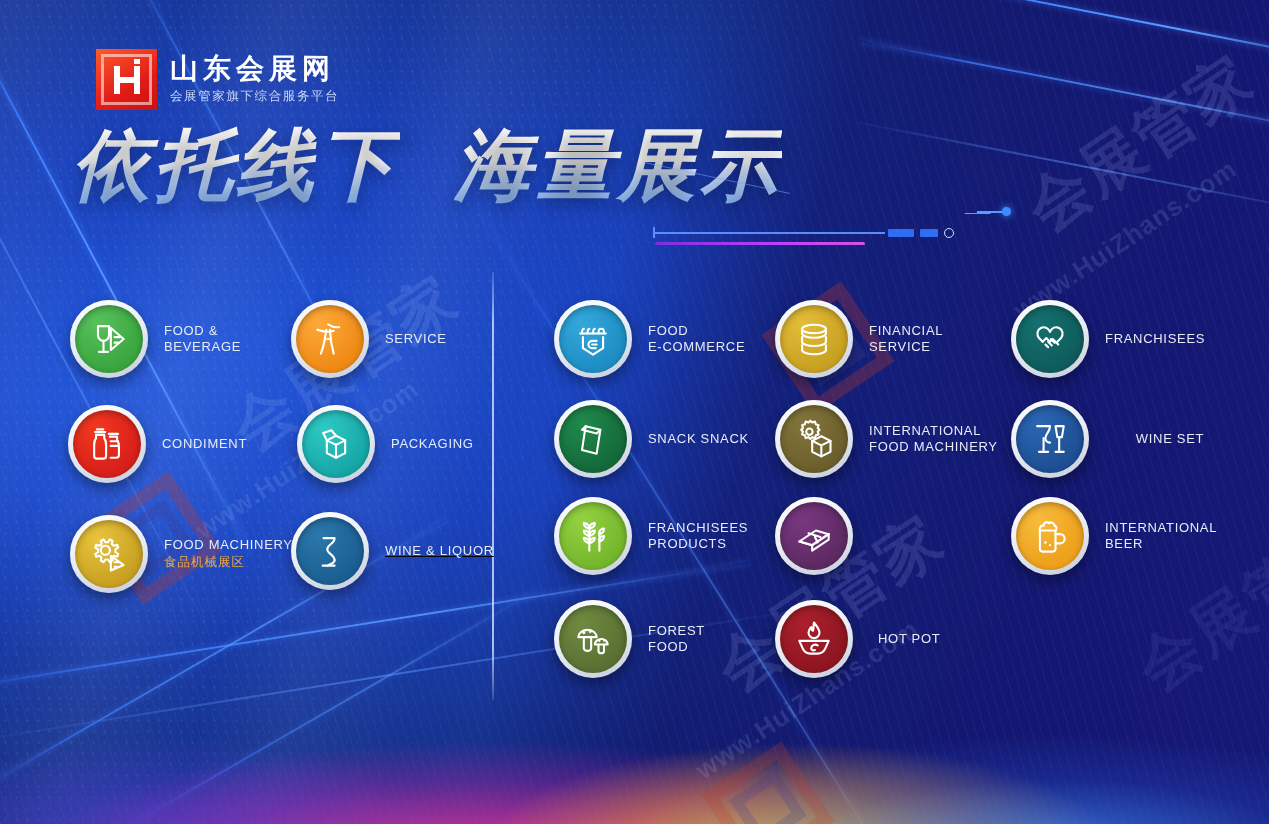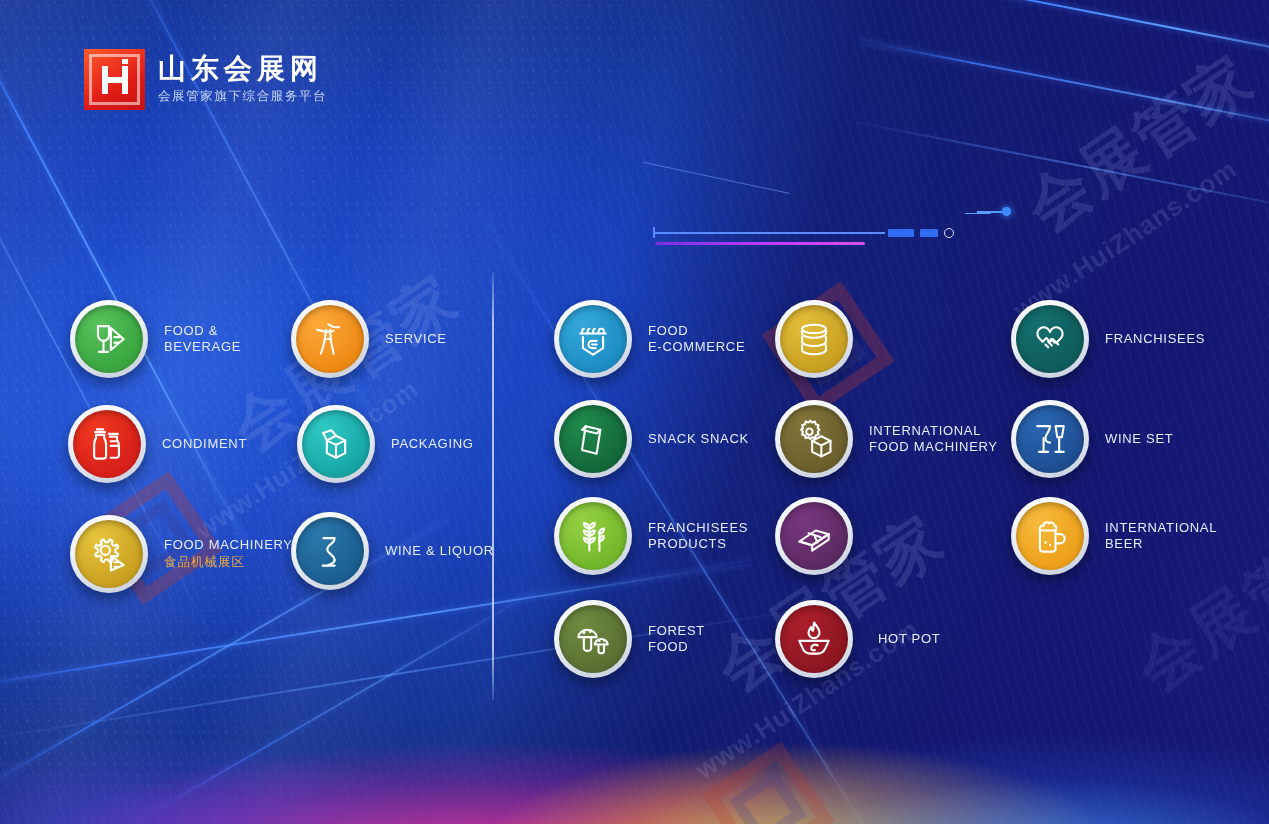--- a/index.html
+++ b/index.html
@@ -52,21 +52,21 @@
   
   .wm { position:absolute; color:rgba(183,198,255,.14); font-weight:700; white-space:nowrap; pointer-events:none;
         transform-origin:0 0; letter-spacing:2px; }
   .wm-cn { font-size:62px; }
   .wm-url { font-size:26px; letter-spacing:1px; }
   .wm-logo { position:absolute; pointer-events:none; opacity:.30; }
   .wm-logo .o { width:96px; height:96px; border:13px solid #c0392b; }
   .wm-logo .i { position:absolute; left:20px; top:20px; width:56px; height:56px; border:11px solid #3b3f96; }
 
   
-  #logo { position:absolute; left:84px; top:49px; display:flex; align-items:center; gap:13px; }
+  #logo { position:absolute; left:96px; top:49px; display:flex; align-items:center; gap:13px; }
   .logo-mark { position:relative; width:61px; height:61px; background:linear-gradient(150deg,#ff5a2c,#e01b17 62%,#c7120f);
                display:flex; align-items:center; justify-content:center; }
   .logo-mark .frame { position:absolute; left:5px; top:5px; right:5px; bottom:5px; border:3px solid rgba(255,255,255,.55); }
   .logo-mark .h { position:relative; width:26px; height:28px; }
   .logo-mark .h .bar { position:absolute; background:#fff; }
   .logo-mark .h .l { left:0; top:0; width:6px; height:28px; }
   .logo-mark .h .r { left:20px; top:0; width:6px; height:28px; }
   .logo-mark .h .m { left:0; top:11px; width:26px; height:6px; }
   .logo-mark .h .dot { left:20px; top:-7px; width:6px; height:5px; }
   .logo-text .cn { font-size:28px; font-weight:700; color:#fff; letter-spacing:5px; line-height:1.05; font-family:"DejaVu Sans", sans-serif; }
@@ -173,20 +173,24 @@
           <i class="bar m"></i>
           <i class="bar dot"></i>
         </div>
     </div>
     <div class="logo-text">
       <div class="cn">山东会展网</div>
       <div class="sub">会展管家旗下综合服务平台</div>
     </div>
   </div>
 
+  <div id="headline">
+    <span class="seg">依托线下</span>
+    <span class="seg">海量展示</span>
+  </div>
 
   <div id="techline">
     <div class="thinup"></div>
     <div class="hl-end"></div>
       <div class="hline"></div>
     <div class="dash1"></div>
       <div class="dash2"></div>
     <div class="node"></div>
       <div class="diag"></div>
       <div class="toprow"></div>
@@ -281,21 +285,21 @@
       <div class="cell" style="left: 291px; top: 512px;">
         <div class="badge">
           <div class="disc" style="background: radial-gradient(circle at 34% 28%, rgb(42, 119, 171), rgb(27, 95, 146) 70%, rgb(27, 95, 146));">
             <svg viewBox="0 0 48 48">
               <path fill="none" stroke="#fff" stroke-width="2.1" stroke-linecap="round" stroke-linejoin="round" d="M17 10h12c0 6-8 7-8 12s8 6 8 12"></path>
               <path fill="none" stroke="#fff" stroke-width="2.1" stroke-linecap="round" stroke-linejoin="round" d="M29 34c0 4-6 4-8 6"></path>
               <path fill="none" stroke="#fff" stroke-width="2.1" stroke-linecap="round" stroke-linejoin="round" d="M16 40h13"></path>
             </svg>
           </div>
         </div>
-        <div class="labels" style="width: 110px;">
+        <div class="labels" style="width: 110px; text-decoration: underline;">
           <div class="t">WINE &amp; LIQUOR</div>
         </div>
       </div>
       <div class="cell" style="left: 554px; top: 300px;">
         <div class="badge">
           <div class="disc" style="background: radial-gradient(circle at 34% 28%, rgb(51, 167, 218), rgb(29, 142, 196) 70%, rgb(29, 142, 196));">
             <svg viewBox="0 0 48 48">
               <path fill="none" stroke="#fff" stroke-width="2.1" stroke-linecap="round" stroke-linejoin="round" d="M10 18h28"></path>
               <path fill="none" stroke="#fff" stroke-width="2.1" stroke-linecap="round" stroke-linejoin="round" d="M12 18c0-4 1-5 2-5M18 18c0-4 1-5 2-5M24 18c0-4 1-5 2-5M30 18c0-4 1-5 2-5M36 18c0-4-1-5-2-5"></path>
               <path fill="none" stroke="#fff" stroke-width="2.1" stroke-linecap="round" stroke-linejoin="round" d="M13 22v12l11 7 11-7V22"></path>
@@ -364,20 +368,24 @@
         <div class="badge">
           <div class="disc" style="background: radial-gradient(circle at 34% 28%, rgb(227, 188, 56), rgb(201, 161, 34) 70%, rgb(201, 161, 34));">
             <svg viewBox="0 0 48 48">
               <ellipse fill="none" stroke="#fff" stroke-width="2.1" stroke-linecap="round" stroke-linejoin="round" cx="24" cy="13" rx="13" ry="4.6"></ellipse>
               <path fill="none" stroke="#fff" stroke-width="2.1" stroke-linecap="round" stroke-linejoin="round" d="M11 13v5c0 2.5 6 4.6 13 4.6s13-2.1 13-4.6v-5"></path>
               <path fill="none" stroke="#fff" stroke-width="2.1" stroke-linecap="round" stroke-linejoin="round" d="M11 22v5c0 2.5 6 4.6 13 4.6s13-2.1 13-4.6v-5"></path>
               <path fill="none" stroke="#fff" stroke-width="2.1" stroke-linecap="round" stroke-linejoin="round" d="M11 31v5c0 2.5 6 4.6 13 4.6s13-2.1 13-4.6v-5"></path>
             </svg>
           </div>
         </div>
+        <div class="labels" style="width: 140px;">
+          <div class="t">FINANCIAL
+SERVICE</div>
+        </div>
       </div>
       <div class="cell" style="left: 775px; top: 400px;">
         <div class="badge">
           <div class="disc" style="background: radial-gradient(circle at 34% 28%, rgb(130, 116, 58), rgb(107, 95, 44) 70%, rgb(107, 95, 44));">
             <svg viewBox="0 0 48 48">
               <path fill="none" stroke="#fff" stroke-width="2.1" stroke-linecap="round" stroke-linejoin="round" d="M10 14l2 2-1 3 3 1 1 3 3-1 2 2 2-2 3 1 1-3 3-1-1-3 2-2-2-2 1-3-3-1-1-3-3 1-2-2-2 2-3-1-1 3-3 1 1 3z"></path>
               <circle fill="none" stroke="#fff" stroke-width="2.1" stroke-linecap="round" stroke-linejoin="round" cx="19" cy="16" r="3.5"></circle>
               <path fill="none" stroke="#fff" stroke-width="2.1" stroke-linecap="round" stroke-linejoin="round" d="M22 26l10-5 10 5v12l-10 5-10-5z"></path>
               <path fill="none" stroke="#fff" stroke-width="2.1" stroke-linecap="round" stroke-linejoin="round" d="M22 26l10 5 10-5M32 31v12"></path>
             </svg>
@@ -435,21 +443,21 @@
             <svg viewBox="0 0 48 48">
               <path fill="none" stroke="#fff" stroke-width="2.1" stroke-linecap="round" stroke-linejoin="round" d="M10 10h14c0 7-5 8-5 13s5 5 5 5"></path>
               <path fill="none" stroke="#fff" stroke-width="2.1" stroke-linecap="round" stroke-linejoin="round" d="M17 23v15"></path>
               <path fill="none" stroke="#fff" stroke-width="2.1" stroke-linecap="round" stroke-linejoin="round" d="M12 38h10"></path>
               <path fill="none" stroke="#fff" stroke-width="2.1" stroke-linecap="round" stroke-linejoin="round" d="M30 10h9l-2 12h-5z"></path>
               <path fill="none" stroke="#fff" stroke-width="2.1" stroke-linecap="round" stroke-linejoin="round" d="M34 22v16"></path>
               <path fill="none" stroke="#fff" stroke-width="2.1" stroke-linecap="round" stroke-linejoin="round" d="M30 38h9"></path>
             </svg>
           </div>
         </div>
-        <div class="labels" style="width: 130px;">
+        <div class="labels" style="width: 130px; text-align: center;">
           <div class="t">WINE SET</div>
         </div>
       </div>
       <div class="cell" style="left: 1011px; top: 497px;">
         <div class="badge">
           <div class="disc" style="background: radial-gradient(circle at 34% 28%, rgb(247, 187, 60), rgb(237, 160, 27) 70%, rgb(237, 160, 27));">
             <svg viewBox="0 0 48 48">
               <path fill="none" stroke="#fff" stroke-width="2.1" stroke-linecap="round" stroke-linejoin="round" d="M13 18h17v20a3 3 0 0 1-3 3H16a3 3 0 0 1-3-3z"></path>
               <path fill="none" stroke="#fff" stroke-width="2.1" stroke-linecap="round" stroke-linejoin="round" d="M30 22h5a4 4 0 0 1 0 10h-5"></path>
               <path fill="none" stroke="#fff" stroke-width="2.1" stroke-linecap="round" stroke-linejoin="round" d="M13 18c-1-4 2-6 4-5 0-4 4-5 6-3 2-2 6 0 6 3 2 0 3 3 1 5"></path>

